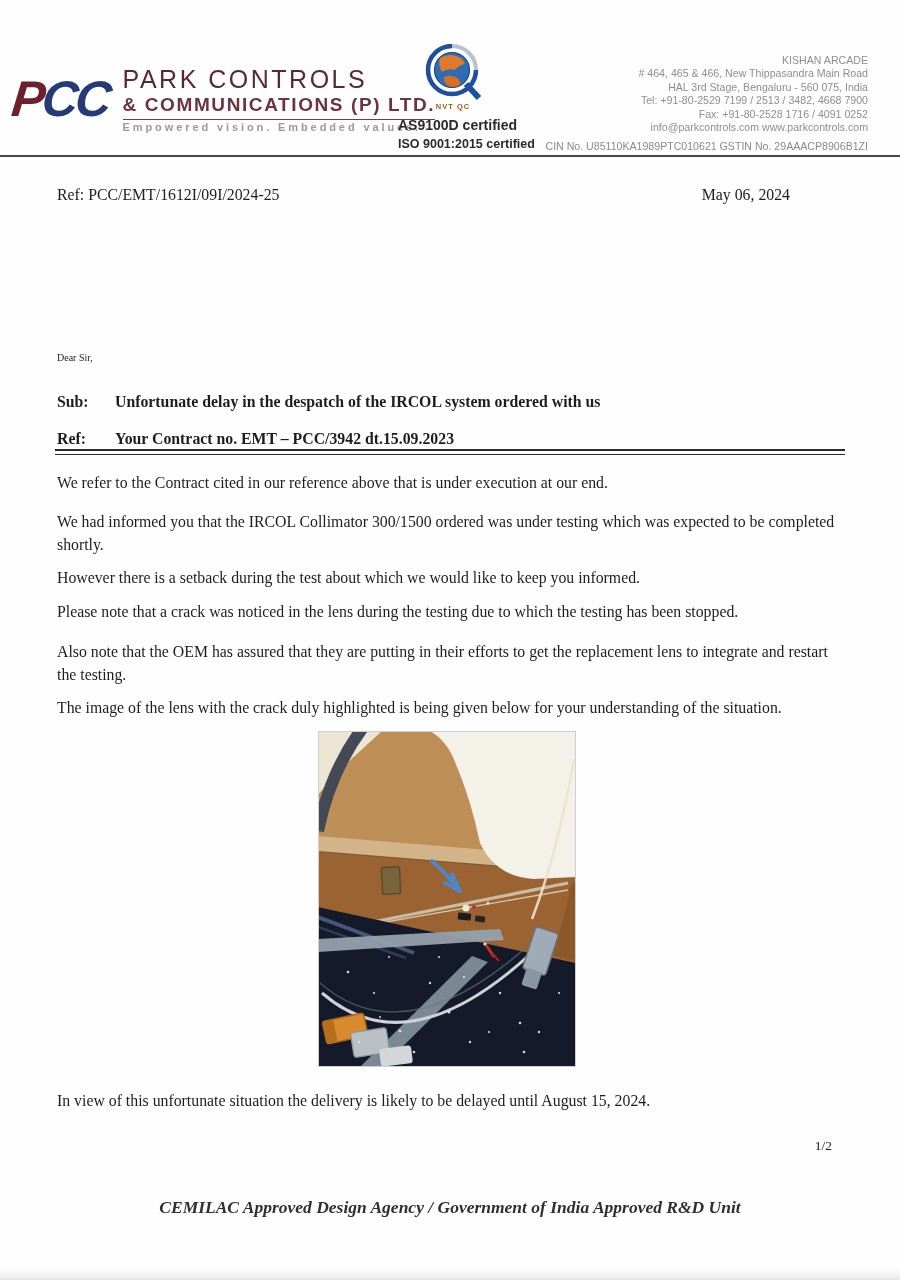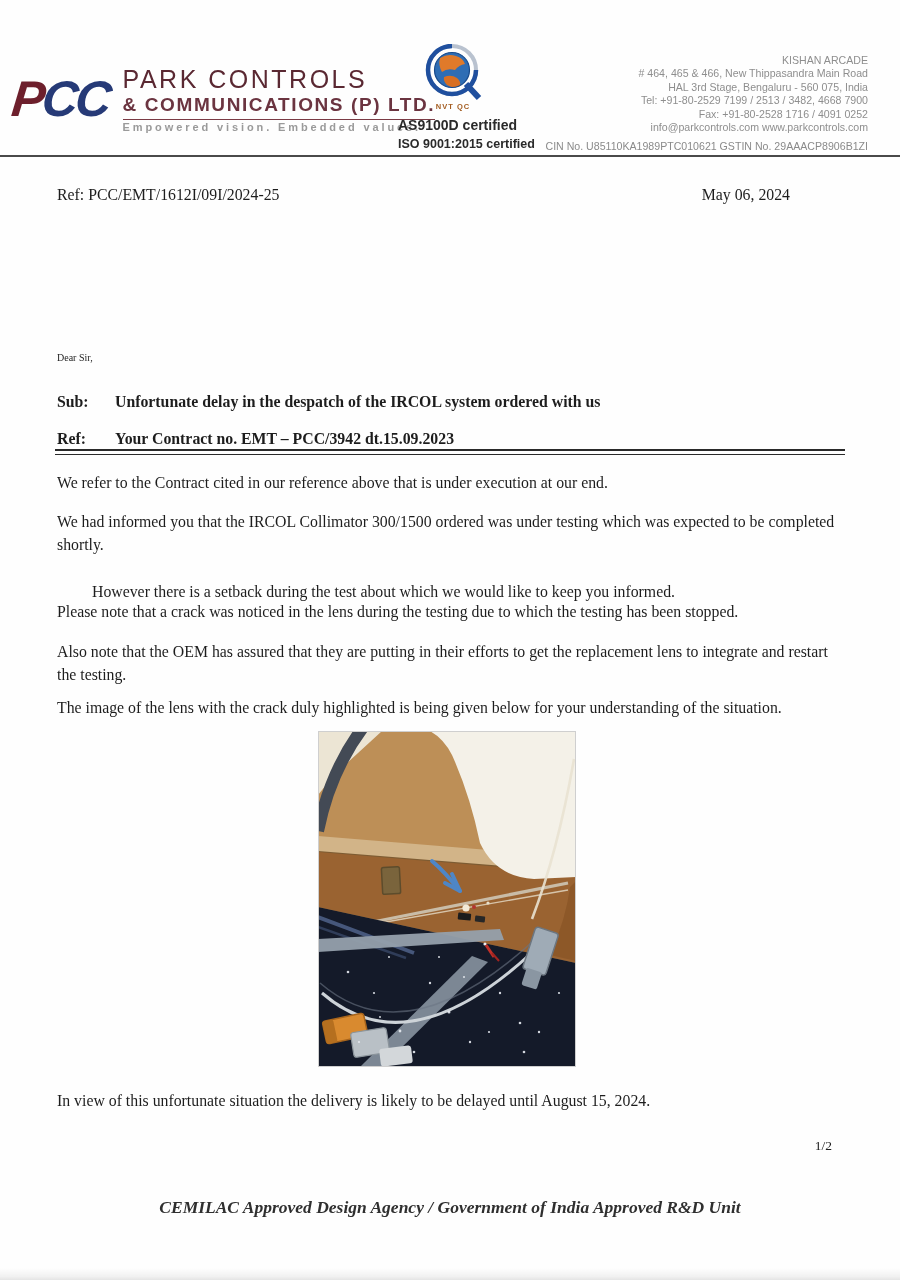--- a/index.html
+++ b/index.html
@@ -43,21 +43,21 @@
   .row-ref-date{position:absolute;left:57px;right:110px;top:186px;display:flex;justify-content:space-between;font-size:15.8px;}
   .recipient{position:absolute;left:57px;top:224px;font-size:15.8px;line-height:19px;}
   .salutation{position:absolute;left:57px;top:352px;font-size:10px;text-align:center;}
   .sub-row{position:absolute;left:57px;right:56px;display:flex;font-weight:bold;font-size:15.8px;}
   .sub-row .lbl{width:58px;flex:none;}
   .sub-row.subject{top:393px;}
   .sub-row.contract{top:430px;}
   .double-rule{position:absolute;left:55px;right:55px;top:449px;height:3px;
     border-top:2.5px solid #2a2a2a;border-bottom:1.5px solid #2a2a2a;}
   .para{position:absolute;left:57px;right:56px;font-size:15.8px;line-height:23px;}
-  .p0{top:471px;} .p1{top:510px;} .p2{top:580px;margin-left:35px;} .p3{top:600px;} .p4{top:640px;} .p5{top:696px;}
+  .p0{top:471px;} .p1{top:510px;} .p2{top:566px;} .p3{top:600px;} .p4{top:640px;} .p5{top:696px;}
   .closing{top:1089px;}
   .photo{position:absolute;left:318px;top:731px;width:258px;height:336px;}
   .photo svg{display:block;}
   .page-num{position:absolute;right:68px;top:1138px;font-size:13.5px;}
   .footer-line{
     position:absolute;left:0;right:0;top:1197px;text-align:center;
     font-weight:bold;font-style:italic;font-size:17.5px;color:#2f2f2f;
   }
   .scan-edge{position:absolute;left:0;right:0;bottom:0;height:12px;
     background:linear-gradient(to bottom,rgba(0,0,0,0) 0%,rgba(0,0,0,0.05) 70%,rgba(0,0,0,0.10) 100%);}

